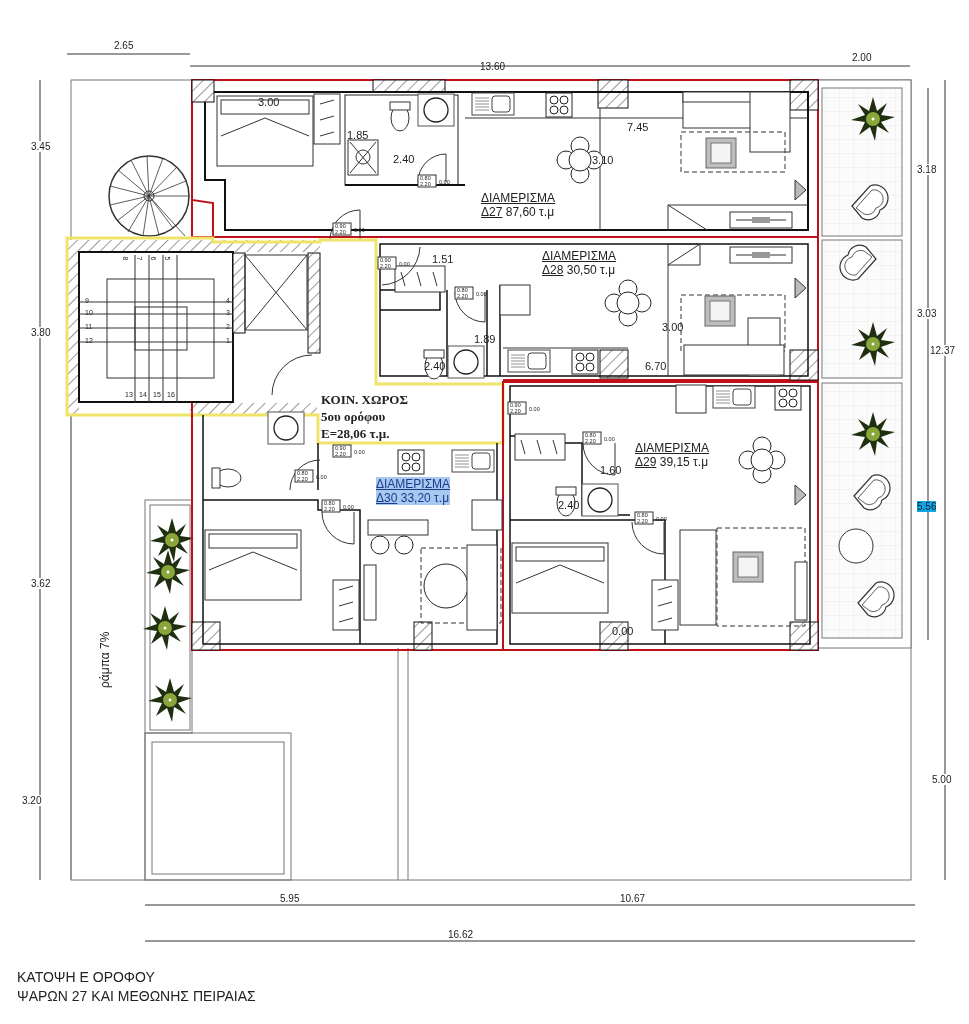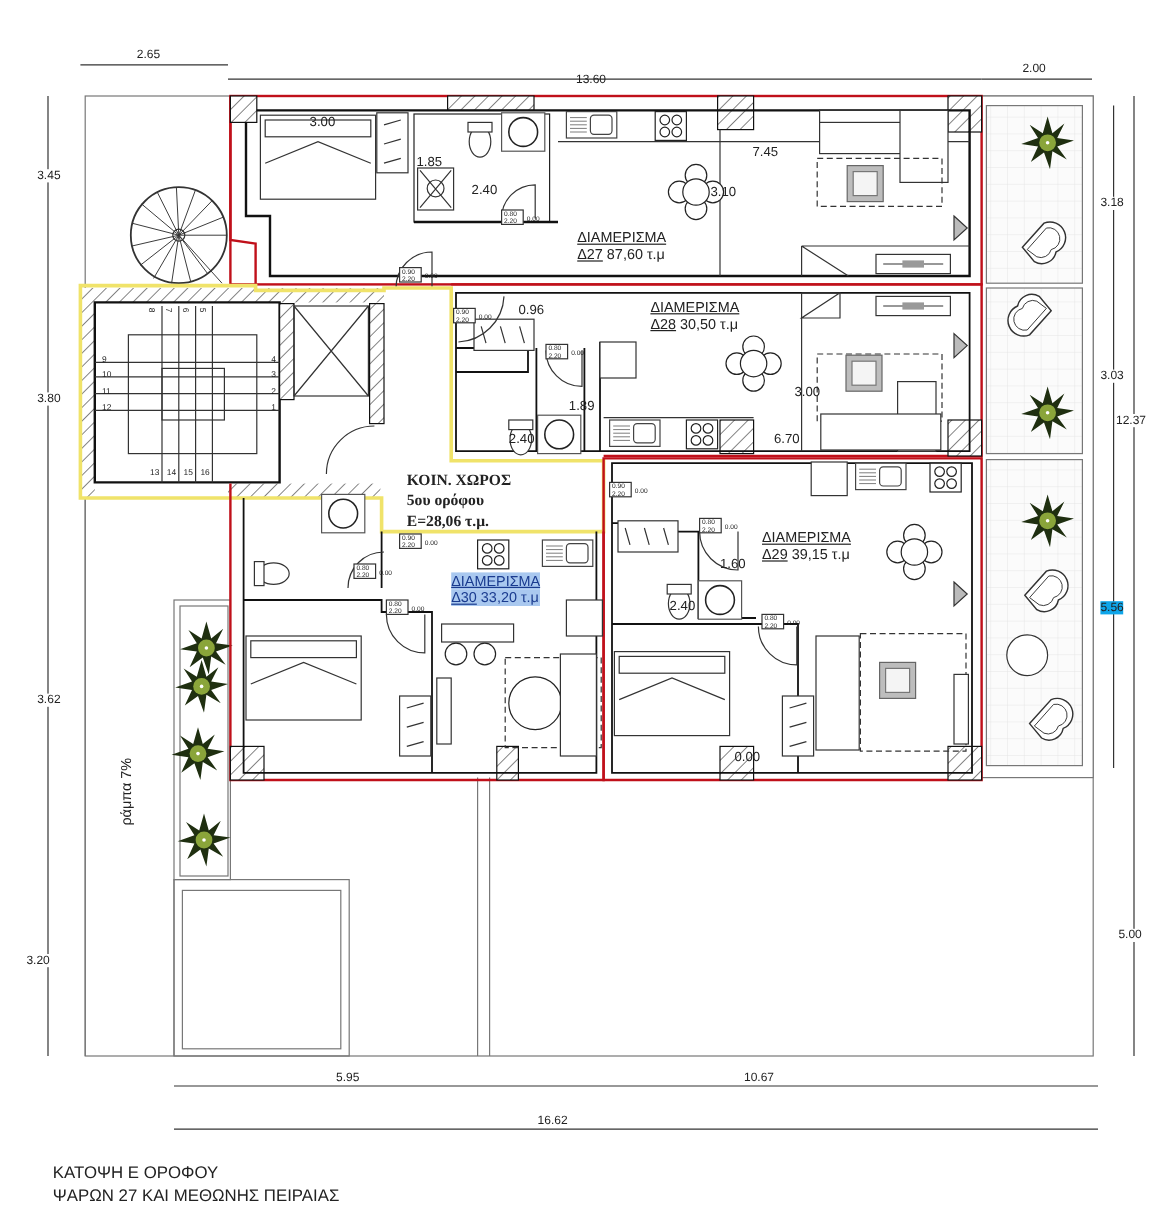--- a/index.html
+++ b/index.html
@@ -3,21 +3,21 @@
 <meta charset="utf-8">
 <style>
   html,body{margin:0;padding:0;background:#ffffff;}
   body{width:969px;height:1024px;position:relative;overflow:hidden;font-family:"Liberation Sans",sans-serif;color:#222;}
   svg{position:absolute;left:0;top:0;}
   .lbl{position:absolute;font-family:"Liberation Sans",sans-serif;color:#222;white-space:nowrap;}
   .apt-title{font-size:12px;text-decoration:underline;}
   .apt-area{font-size:12px;}
   .apt-code{text-decoration:underline;}
   .common{font-family:"Liberation Serif",serif;font-weight:bold;font-size:13px;line-height:17px;}
-  .title-block{position:absolute;left:44px;top:968px;font-size:14px;line-height:19px;}
+  .title-block{position:absolute;left:17px;top:968px;font-size:14px;line-height:19px;}
   .hl{background:#a9c8ef;}
   .small{font-size:9px;}
   .ramp{position:absolute;left:88px;top:650px;transform:rotate(-90deg);transform-origin:left top;font-size:12px;}
 </style>
 </head>
 <body>
 
 <svg width="969" height="1024" viewBox="0 0 969 1024">
   <defs>
     <pattern id="hatch" width="8" height="8" patternUnits="userSpaceOnUse" patternTransform="rotate(45)">
@@ -367,21 +367,21 @@
 <div class="lbl" style="left:932px;top:774px;font-size:10px;background:#fff">5.00</div>
 <div class="lbl" style="left:280px;top:893px;font-size:10px">5.95</div>
 <div class="lbl" style="left:620px;top:893px;font-size:10px">10.67</div>
 <div class="lbl" style="left:448px;top:929px;font-size:10px">16.62</div>
 
 <div class="lbl" style="left:258px;top:96px;font-size:11px">3.00</div>
 <div class="lbl" style="left:347px;top:129px;font-size:11px">1.85</div>
 <div class="lbl" style="left:393px;top:153px;font-size:11px">2.40</div>
 <div class="lbl" style="left:627px;top:121px;font-size:11px">7.45</div>
 <div class="lbl" style="left:592px;top:154px;font-size:11px">3.10</div>
-<div class="lbl" style="left:432px;top:253px;font-size:11px">0.96</div>
+<div class="lbl" style="left:432px;top:253px;font-size:11px">1.51</div>
 <div class="lbl" style="left:474px;top:333px;font-size:11px">1.89</div>
 <div class="lbl" style="left:424px;top:360px;font-size:11px">2.40</div>
 <div class="lbl" style="left:662px;top:321px;font-size:11px">3.00</div>
 <div class="lbl" style="left:645px;top:360px;font-size:11px">6.70</div>
 <div class="lbl" style="left:600px;top:464px;font-size:11px">1.60</div>
 <div class="lbl" style="left:558px;top:499px;font-size:11px">2.40</div>
 <div class="lbl" style="left:612px;top:625px;font-size:11px">0.00</div>
 
 <div class="lbl" style="left:481px;top:191px">
   <div class="apt-title">ΔΙΑΜΕΡΙΣΜΑ</div>
@@ -393,21 +393,21 @@
 </div>
 <div class="lbl" style="left:635px;top:441px">
   <div class="apt-title">ΔΙΑΜΕΡΙΣΜΑ</div>
   <div class="apt-area"><span class="apt-code">Δ29</span> <span>39,15 τ.μ</span></div>
 </div>
 <div class="lbl" style="left:376px;top:477px;color:#1a3b8f">
   <div class="apt-title hl">ΔΙΑΜΕΡΙΣΜΑ</div>
   <div class="apt-area hl"><span class="apt-code">Δ30</span> <span>33,20 τ.μ</span></div>
 </div>
 
-<div class="lbl common" style="left:339px;top:391px">
+<div class="lbl common" style="left:321px;top:391px">
   <div>ΚΟΙΝ. ΧΩΡΟΣ</div>
   <div>5ου ορόφου</div>
   <div>Ε=28,06 τ.μ.</div>
 </div>
 
 <div class="lbl" style="left:124px;top:255px;font-size:7px;transform:rotate(90deg)">8</div>
 <div class="lbl" style="left:138px;top:255px;font-size:7px;transform:rotate(90deg)">7</div>
 <div class="lbl" style="left:152px;top:255px;font-size:7px;transform:rotate(90deg)">6</div>
 <div class="lbl" style="left:166px;top:255px;font-size:7px;transform:rotate(90deg)">5</div>
 <div class="lbl" style="left:85px;top:297px;font-size:7px">9</div>

